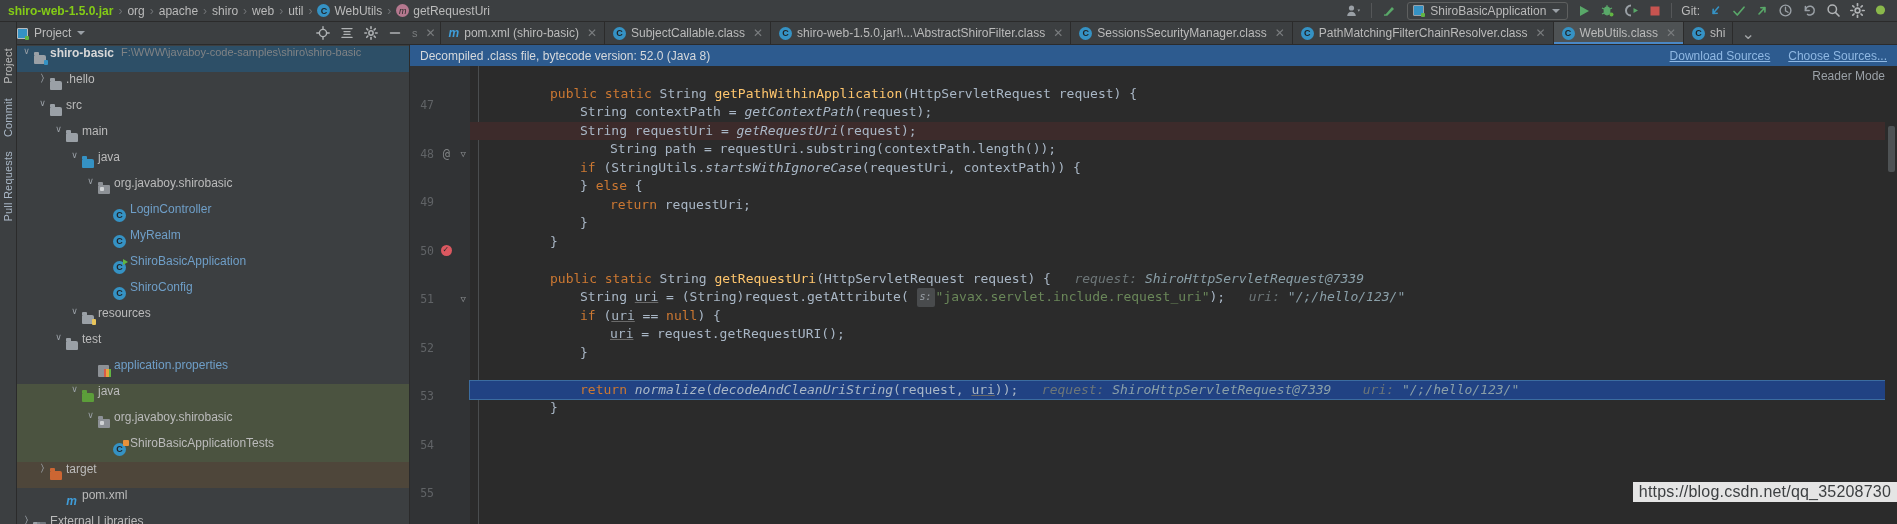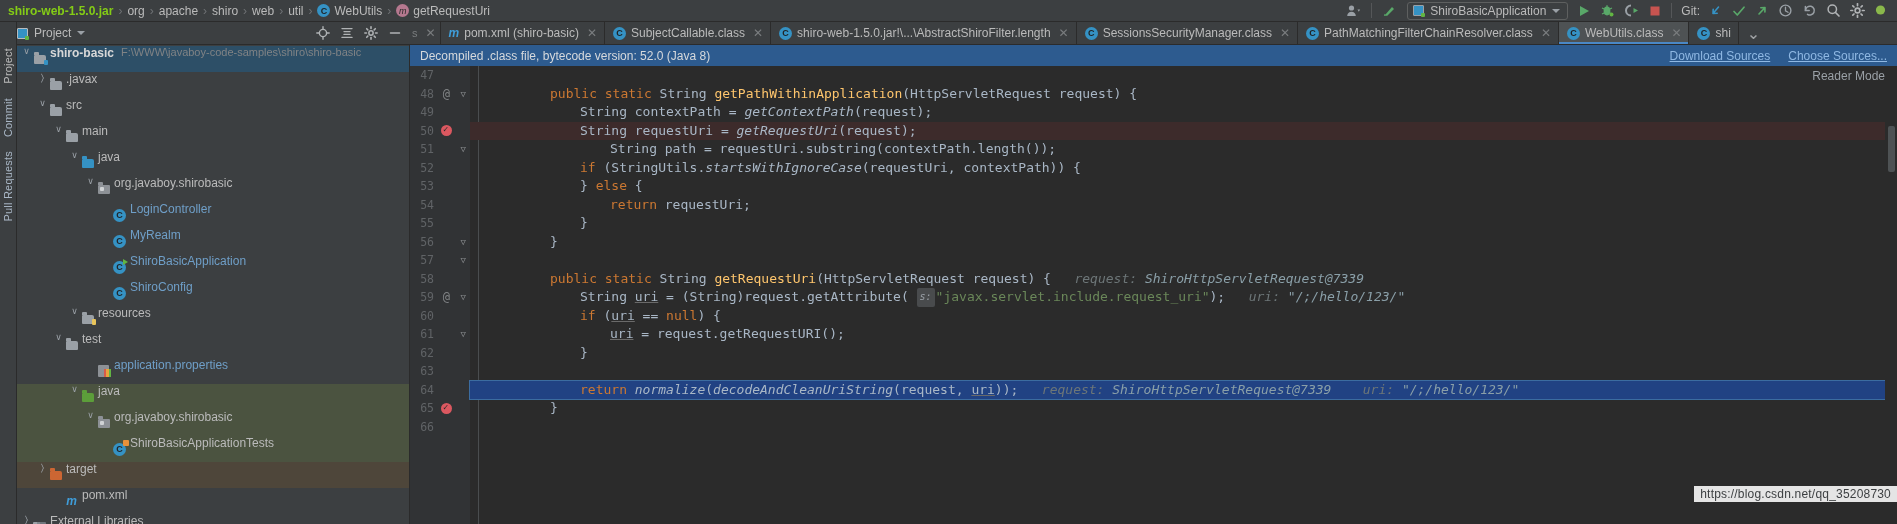--- a/index.html
+++ b/index.html
@@ -142,21 +142,21 @@
   }
   .banner .actions { margin-left: auto; display: flex; gap: 18px; }
   .banner .lnk { color: #8fb8e3; text-decoration: underline; cursor: default; }
   .readermode { position: absolute; right: 12px; top: 24px; font-size: 12px; color: #9aa0a6; z-index: 5; }
 
   .code-area { flex: 1; display: flex; background: #2b2b2b; position: relative; overflow: hidden; }
   .gutter {
     width: 60px; background: #313335; flex: 0 0 60px; position: relative;
     font-family: "DejaVu Sans Mono", monospace; font-size: 11.5px;
   }
-  .gutter .grow { height: 18.5px; display: flex; align-items: center; position: relative; }
+  .gutter .grow { height: 18.5px; display: flex; align-items: center; position: relative; margin-top: 30px; }
   .gutter .lnum { position: absolute; right: 36px; color: #606366; }
   .gutter .at { position: absolute; right: 20px; color: #808385; font-size: 12px; }
   .gutter .fold { position: absolute; right: 4px; color: #8a8d8f; font-size: 9px; }
   .bp { position: absolute; right: 18px; width: 11px; height: 11px; border-radius: 50%; background: #db5860; }
   .bp::after { content: "\2713"; position: absolute; left: 2px; top: -1px; font-size: 9px; color: #2b2b2b; font-weight: bold; }
 
   .codecol { flex: 1; position: relative; font-family: "DejaVu Sans Mono", monospace; font-size: 13px; }
   .cline { height: 18.5px; line-height: 18.5px; white-space: pre; color: #a9b7c6; padding-left: 22px; position: relative; }
   .cline.err { background: #3d2b2b; }
   .cline.selline { background: #214283; outline: 1px solid #3c6ca0; }
@@ -175,21 +175,21 @@
   }
   .fold-bar { position: absolute; left: 8px; top: 0; bottom: 0; width: 1px; background: #4a4d4f; }
 
   
   .markers { width: 12px; flex: 0 0 12px; background: #2b2b2b; position: relative; }
   .mk { position: absolute; right: 2px; width: 8px; height: 3px; }
 
   
   .watermark {
     position: absolute; right: 0px; bottom: 22px; background: rgba(255,255,255,.88);
-    color: #3c3f41; font-size: 12px; padding: 1px 6px; letter-spacing: .2px;
+    color: #3c3f41; font-size: 16px; padding: 1px 6px; letter-spacing: .2px;
   }
 </style>
 </head>
 <body>
 
 <div class="ide">
 
   <div class="navbar">
     <div class="crumb bold">
       <span>shiro-web-1.5.0.jar</span>
@@ -383,21 +383,21 @@
         <span>pom.xml (shiro-basic)</span>
         <span class="x">✕</span>
       </div>
       <div class="tab">
         <span class="cls-badge">C</span>
         <span>SubjectCallable.class</span>
         <span class="x">✕</span>
       </div>
       <div class="tab">
         <span class="cls-badge">C</span>
-        <span>shiro-web-1.5.0.jar!\...\AbstractShiroFilter.length</span>
+        <span>shiro-web-1.5.0.jar!\...\AbstractShiroFilter.class</span>
         <span class="x">✕</span>
       </div>
       <div class="tab">
         <span class="cls-badge">C</span>
         <span>SessionsSecurityManager.class</span>
         <span class="x">✕</span>
       </div>
       <div class="tab">
         <span class="cls-badge">C</span>
         <span>PathMatchingFilterChainResolver.class</span>
@@ -433,21 +433,21 @@
           </span>
         <span class="tlabel bold">shiro-basic</span>
         <span class="tpath">F:\WWW\javaboy-code-samples\shiro\shiro-basic</span>
       </div>
 
       <div class="trow" style="padding-left:20px">
         <span class="arrow closed"></span>
         <span class="ico">
             <span class="folder"></span>
           </span>
-        <span class="tlabel">.javax</span>
+        <span class="tlabel">.hello</span>
       </div>
 
       <div class="trow" style="padding-left:20px">
         <span class="arrow open"></span>
         <span class="ico">
             <span class="folder"></span>
           </span>
         <span class="tlabel">src</span>
       </div>
 

